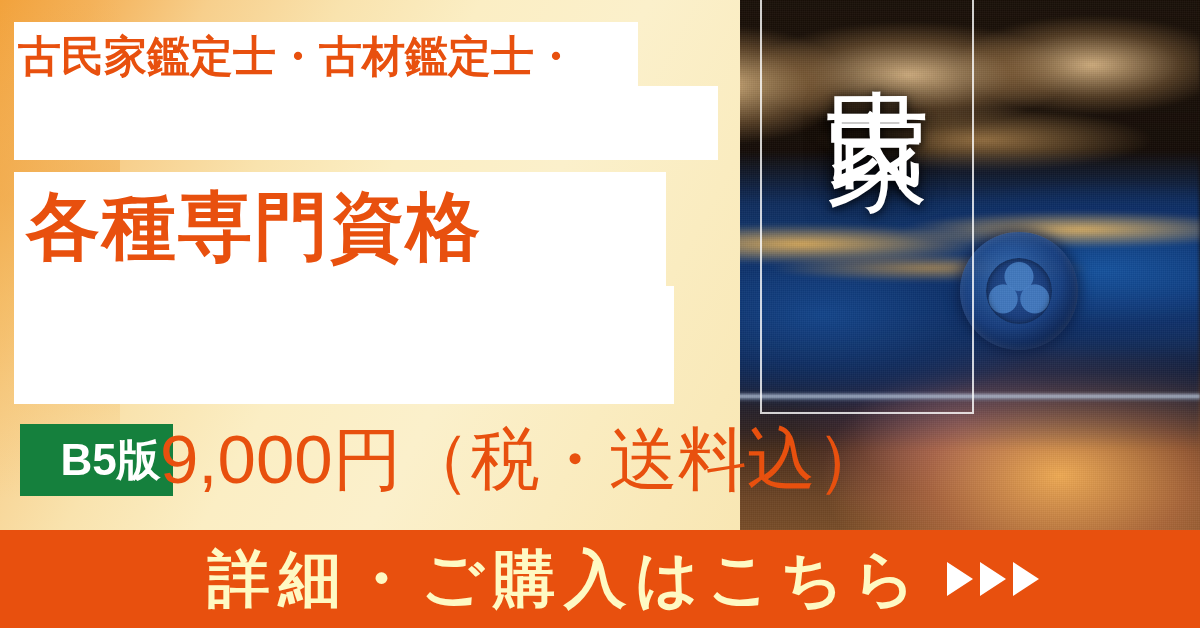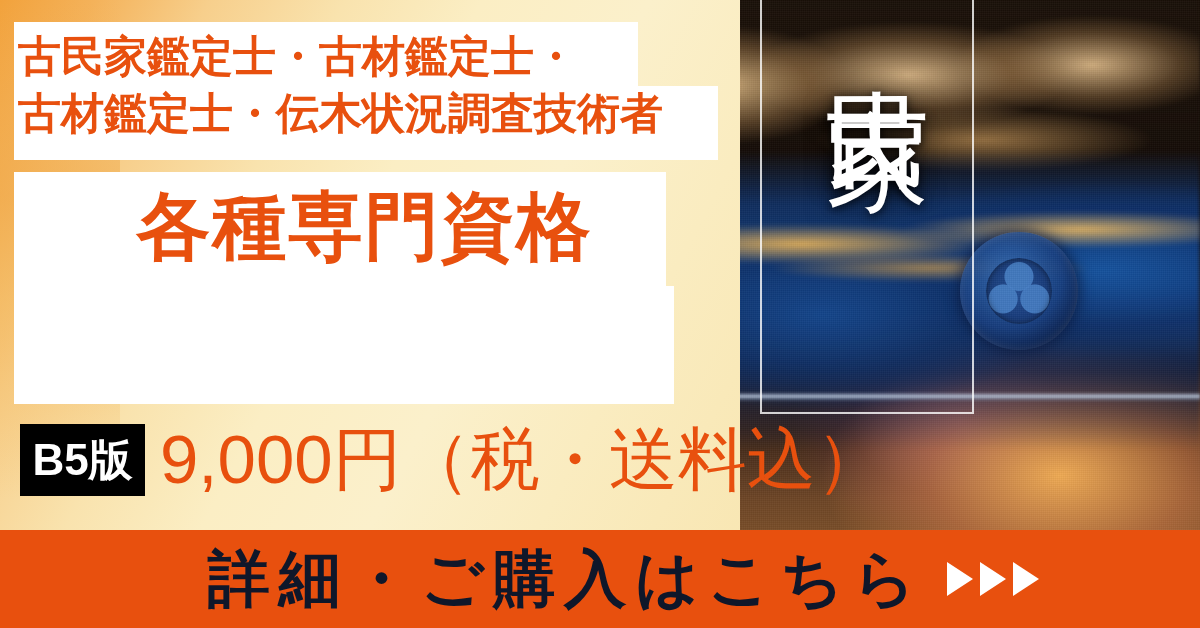--- a/index.html
+++ b/index.html
@@ -133,47 +133,48 @@
     font-size:43px;line-height:1.33;font-weight:700;color:#e8500e;
     letter-spacing:0px;white-space:nowrap;
   }
   .head span{display:block;}
 
   .big{
     position:absolute;left:20px;top:176px;width:660px;
     font-size:74px;font-weight:700;color:#e8500e;line-height:1.38;
     letter-spacing:2px;white-space:nowrap;
   }
-  .big .l1{display:block;text-align:center;padding-left:6px;margin-left:23px;}
+  .big .l1{display:block;text-align:left;padding-left:6px;}
   .big .l2{display:block;text-align:left;padding-left:154px;}
 
   
   .badge{
     position:absolute;left:20px;top:424px;width:125px;height:72px;
-    background:#000000;color:#fff;
+    background:#15803d;color:#fff;
     font-size:44px;font-weight:700;line-height:72px;text-align:center;
     letter-spacing:0px;
+    padding-left:28px;
   }
   .price{
     position:absolute;left:160px;top:424px;height:72px;
     font-size:69px;line-height:72px;color:#e8500e;white-space:nowrap;
     letter-spacing:0px;
   }
 
   
   .cta{
     position:absolute;left:0;top:530px;width:1200px;height:98px;
     background:#e8500e;
   }
   .cta-inner{
     position:absolute;left:0;top:0;width:1200px;height:98px;
     display:flex;align-items:center;justify-content:center;gap:22px;
   }
   .cta-text{
-    font-size:62px;font-weight:700;color:#0f172a;letter-spacing:9px;white-space:nowrap;margin-left:47px;
+    font-size:62px;font-weight:700;color:#fef9c3;letter-spacing:9px;white-space:nowrap;margin-left:47px;
   }
   .arrows{display:flex;gap:7px;align-items:center;}
   .arrow{
     width:0;height:0;border-left:26px solid #fff;
     border-top:17px solid transparent;border-bottom:17px solid transparent;
   }
 </style>
 </head>
 <body>
 
@@ -200,21 +201,20 @@
   </div>
 
   <div class="panel panel-top"></div>
   <div class="panel panel-top2"></div>
   <div class="panel panel-mid2"></div>
   <div class="panel panel-mid"></div>
   <div class="panel panel-mid3"></div>
 
   <div class="head">
     <span>古民家鑑定士・古材鑑定士・</span>
-    <span>古材鑑定士・伝木状況調査技術者</span>
   </div>
 
   <div class="big">
     <span class="l1">各種専門資格</span>
   </div>
 
   <div class="badge">B5版</div>
   <div class="price">9,000円（税・送料込）</div>
 
   <div class="cta">

